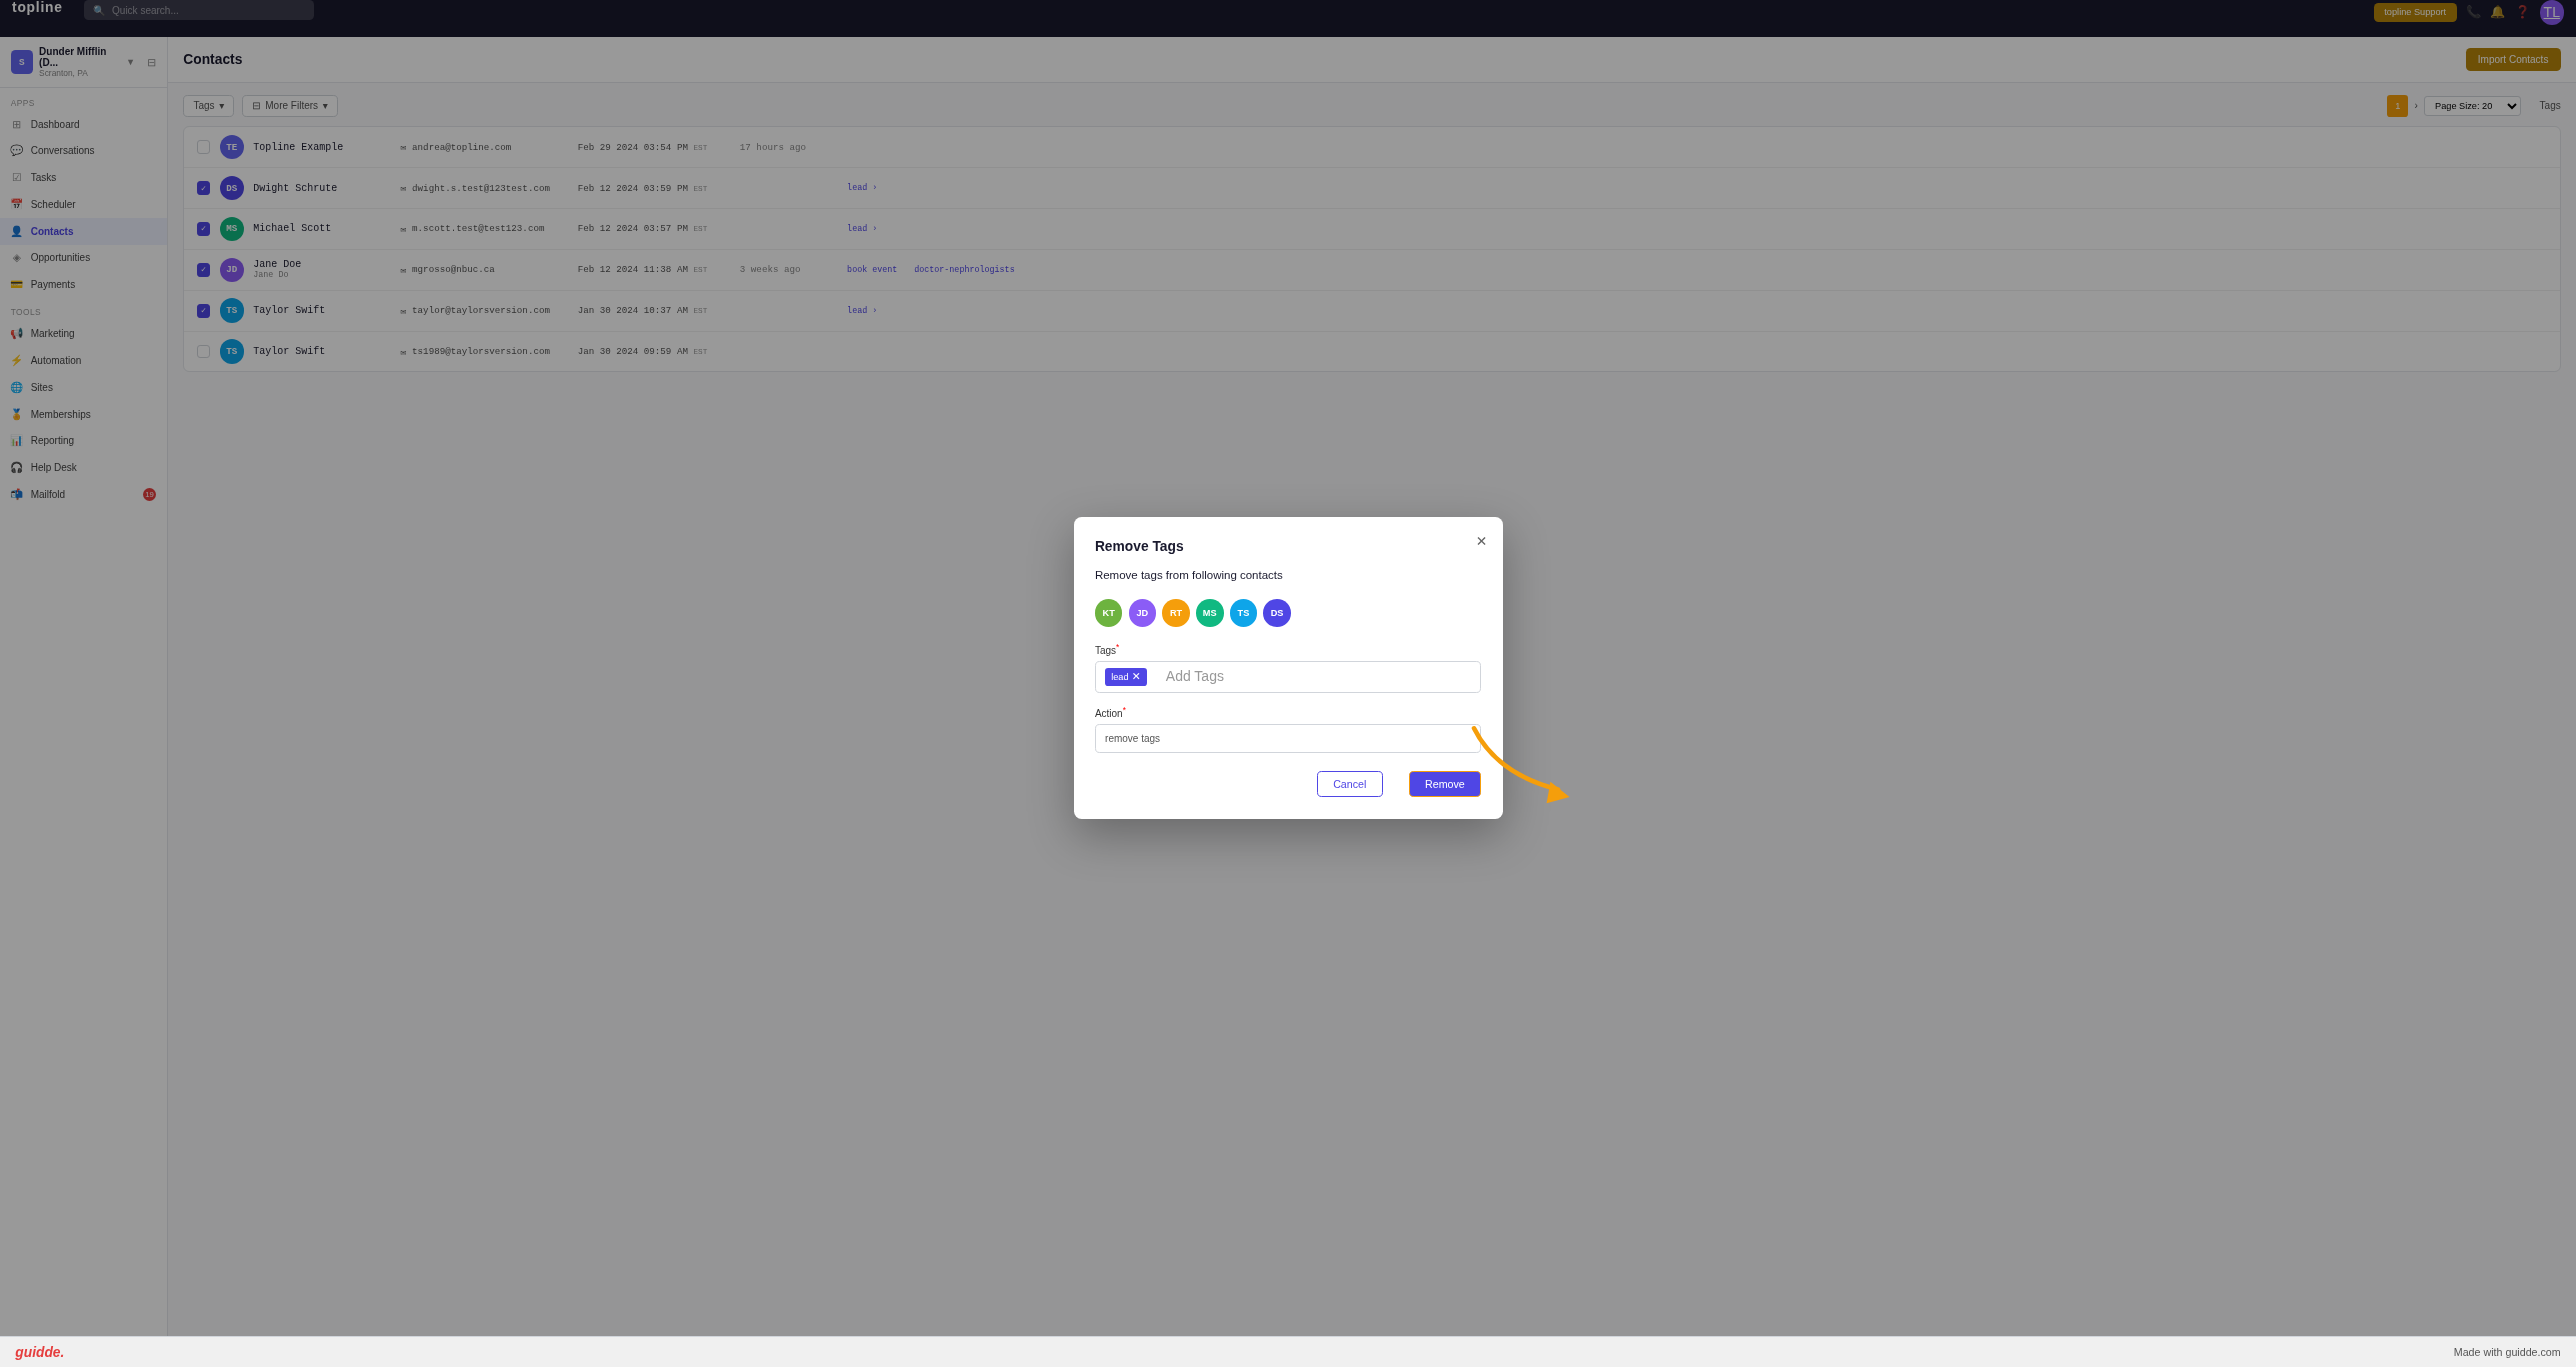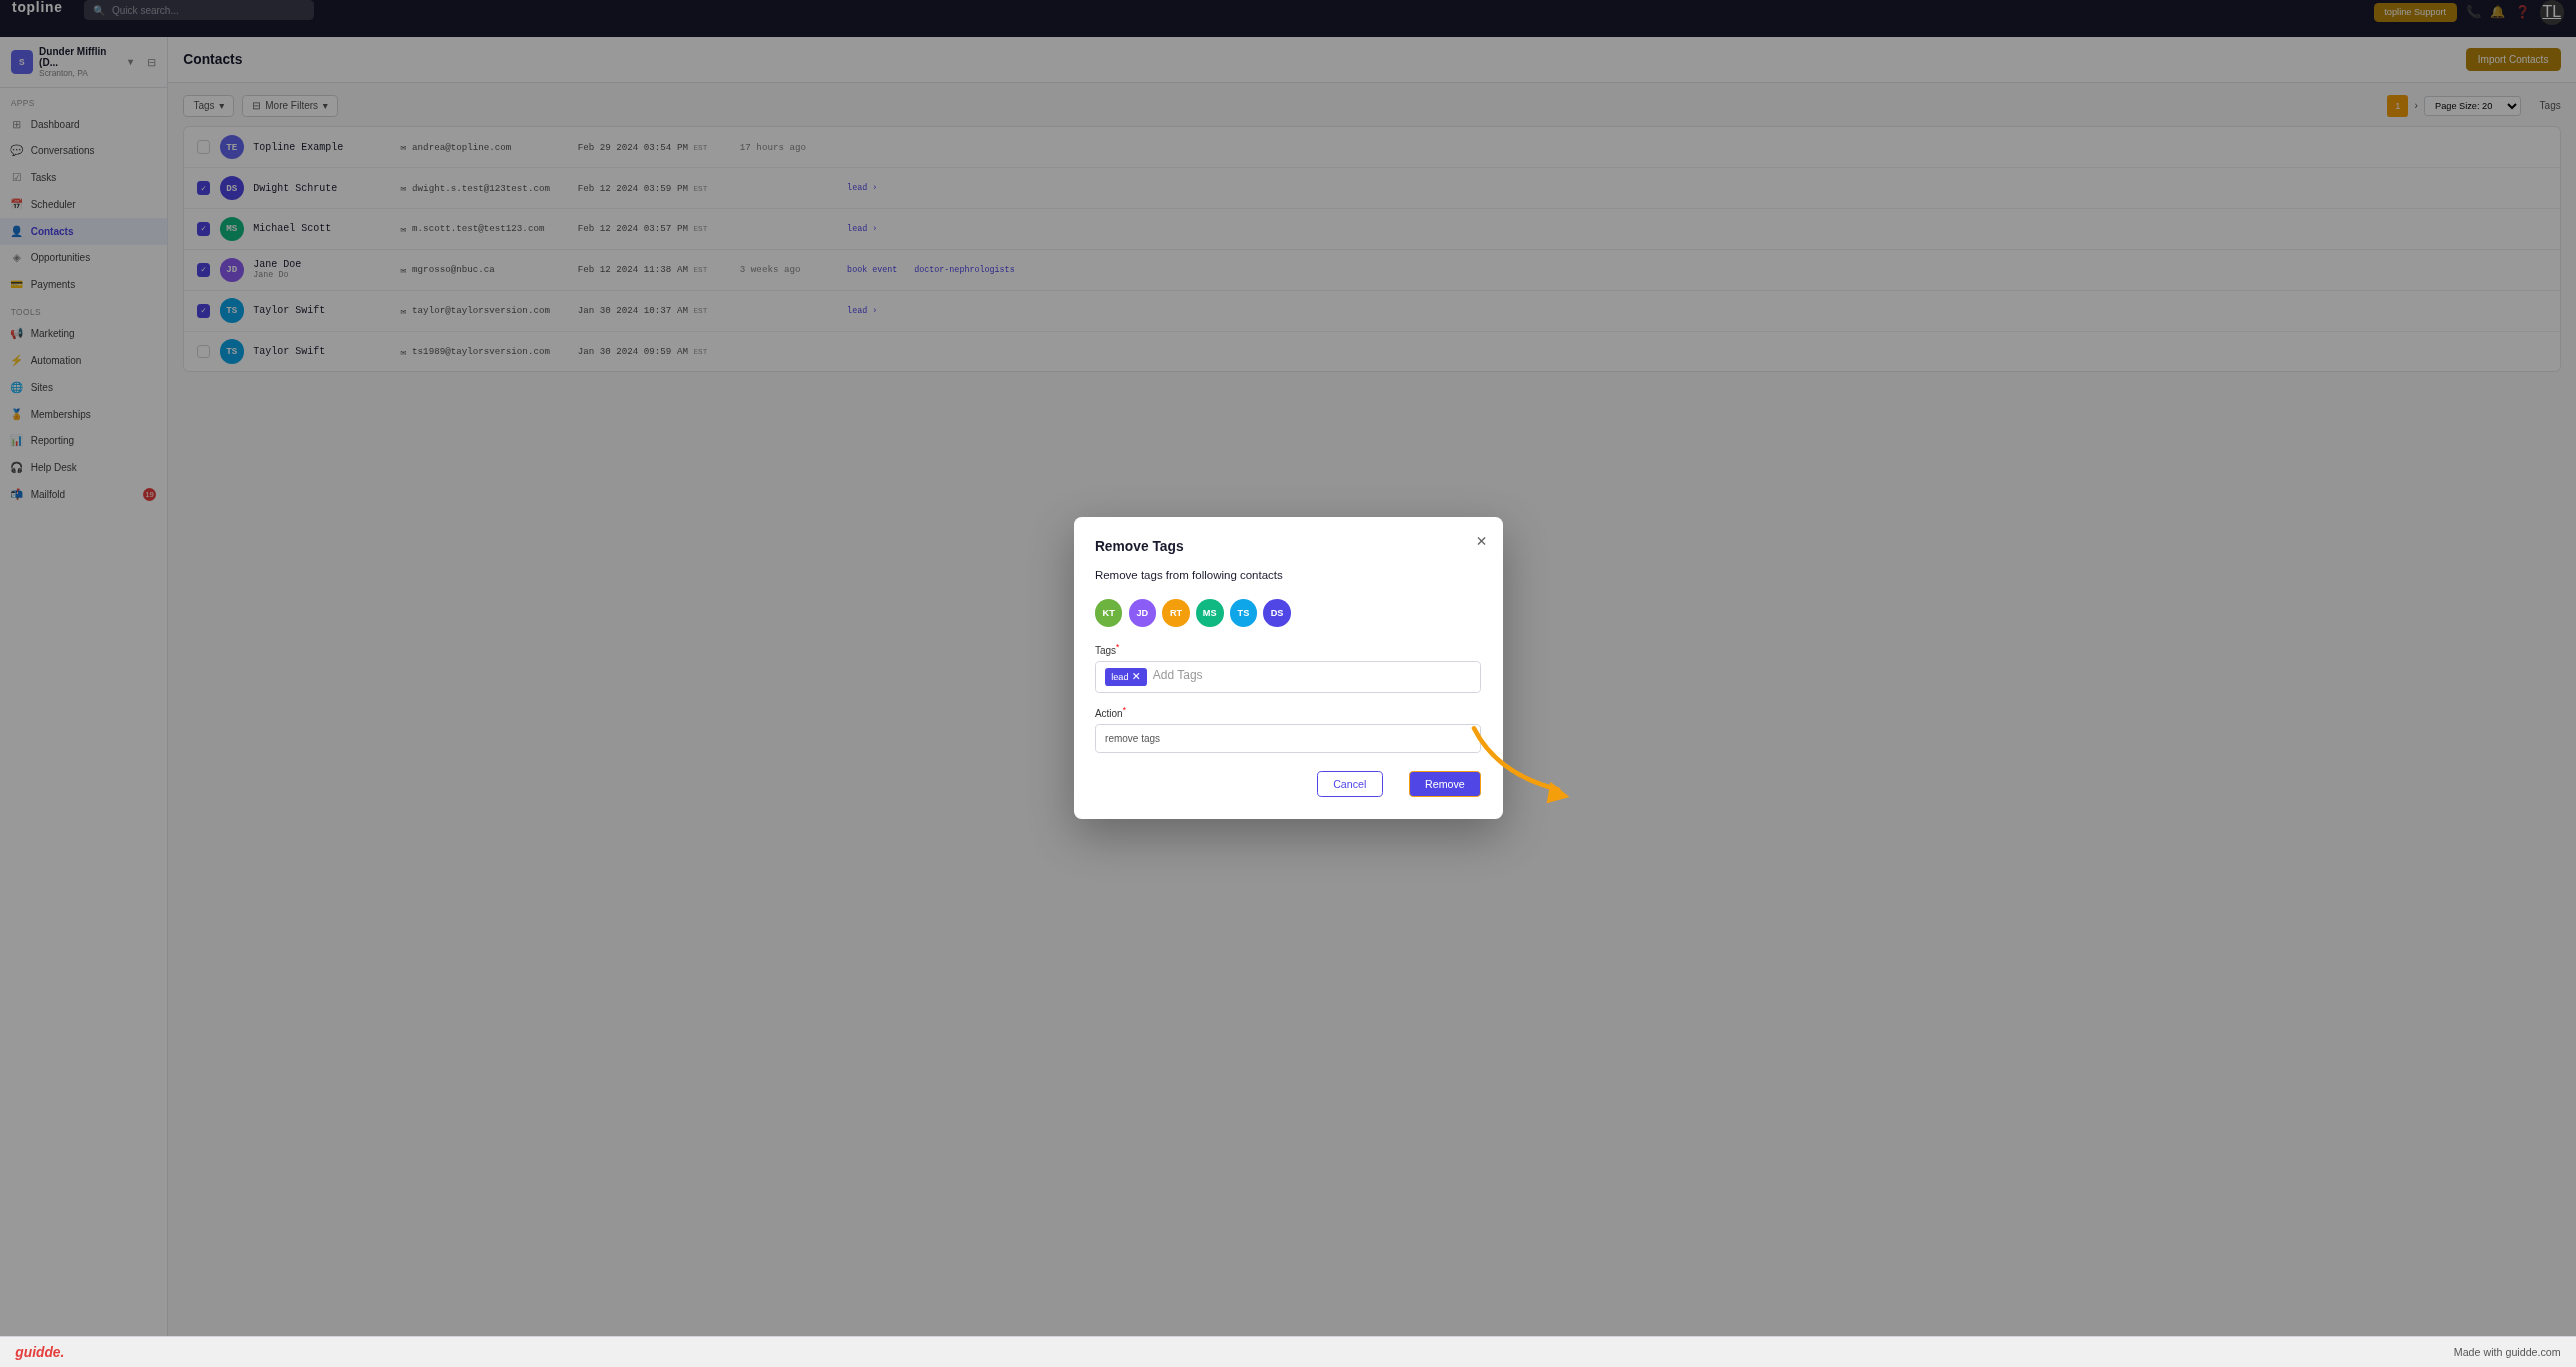--- a/index.html
+++ b/index.html
@@ -9,21 +9,21 @@
     .navbar {
       position: fixed; top: 0; left: 0; right: 0; height: 37px;
       background: #1a1a2e; display: flex; align-items: flex-start; padding: 0 12px; z-index: 100;
       gap: 9.2px;
     }
     .navbar-logo { color: white; font-size: 13.8px; font-weight: 700; letter-spacing: 0.8px; margin-right: 12.3px; }
     .navbar-search { flex: 1; max-width: 230px; background: rgba(255,255,255,0.15); border-radius: 4.6px; padding: 4.6px 9.2px; color: white; font-size: 10px; display: flex; align-items: center; gap: 6.1px; }
     .navbar-right { margin-left: auto; display: flex; align-items: center; gap: 9.2px; }
     .navbar-btn { background: #b8860b; color: white; border: none; padding: 4.6px 10.7px; border-radius: 4.6px; font-size: 9.2px; cursor: pointer; }
     .navbar-icon { color: rgba(255,255,255,0.7); font-size: 12.3px; cursor: pointer; }
-    .navbar-avatar { width: 24.5px; height: 24.5px; border-radius: 50%; background: #404040; display: flex; align-items: center; justify-content: center; color: white; font-size: 16px; text-decoration: underline; }
+    .navbar-avatar { width: 24.5px; height: 24.5px; border-radius: 50%; background: #8b5cf6; display: flex; align-items: center; justify-content: center; color: white; font-size: 14px; text-decoration: underline; }
 
     
     .sidebar {
       position: fixed; top: 37px; left: 0; width: 168px; bottom: 31px;
       background: #fff; border-right: 0.8px solid #e5e7eb; overflow-y: auto; z-index: 50;
     }
     .sidebar-workspace {
       padding: 9.2px 10.7px; display: flex; align-items: center; gap: 6.1px;
       border-bottom: 0.8px solid #e5e7eb; cursor: pointer;
     }
@@ -91,21 +91,21 @@
     .modal-close { position: absolute; top: 15.3px; right: 15.3px; background: none; border: none; font-size: 13.8px; cursor: pointer; color: #666; }
     .modal-subtitle { font-size: 11.5px; font-weight: 500; color: #1a1a2e; margin-bottom: 18px; }
     .contact-avatars { display: flex; gap: 6.1px; margin-bottom: 15.3px; }
     .mini-avatar { width: 27.6px; height: 27.6px; border-radius: 50%; display: flex; align-items: center; justify-content: center; color: white; font-size: 9.2px; font-weight: 600; }
 
     .form-label { font-size: 10px; font-weight: 500; color: #333; margin-bottom: 4.6px; }
     .form-label sup { color: red; }
     .tags-input { border: 0.8px solid #d1d5db; border-radius: 4.6px; padding: 6.1px 9.2px; display: flex; align-items: flex-start; gap: 6.1px; flex-wrap: wrap; min-height: 32px; margin-bottom: 12.3px; }
     .tag-pill { background: #4f46e5; color: white; padding: 2.3px 6.1px; border-radius: 3.1px; font-size: 9.2px; display: flex; align-items: center; gap: 3.1px; }
     .tag-remove { cursor: pointer; font-size: 10.7px; }
-    .add-tag-placeholder { font-size: 12px; color: #999; }
+    .add-tag-placeholder { font-size: 14px; color: #999; margin-left: 13px; }
     .action-input { border: 0.8px solid #d1d5db; border-radius: 4.6px; padding: 7.7px 9.2px; width: 100%; font-size: 10px; color: #555; background: white; }
     .modal-footer { display: flex; justify-content: flex-end; gap: 26px; margin-top: 18.4px; }
     .cancel-btn { background: white; border: 1.5px solid #4f46e5; color: #4f46e5; padding: 6.1px 15.3px; border-radius: 4.6px; font-size: 10.7px; cursor: pointer; font-weight: 500; }
     .remove-btn { background: #4f46e5; color: white; padding: 6.1px 15.3px; border-radius: 4.6px; border: 1.5px solid #f59e0b; font-size: 10.7px; cursor: pointer; font-weight: 500; }
 
     
     .bottom-bar {
       position: fixed; bottom: 0; left: 0; right: 0; height: 31px;
       background: #f0f0f0; border-top: 0.8px solid #d1d5db;
       display: flex; align-items: center; justify-content: space-between; padding: 0 15.3px;

